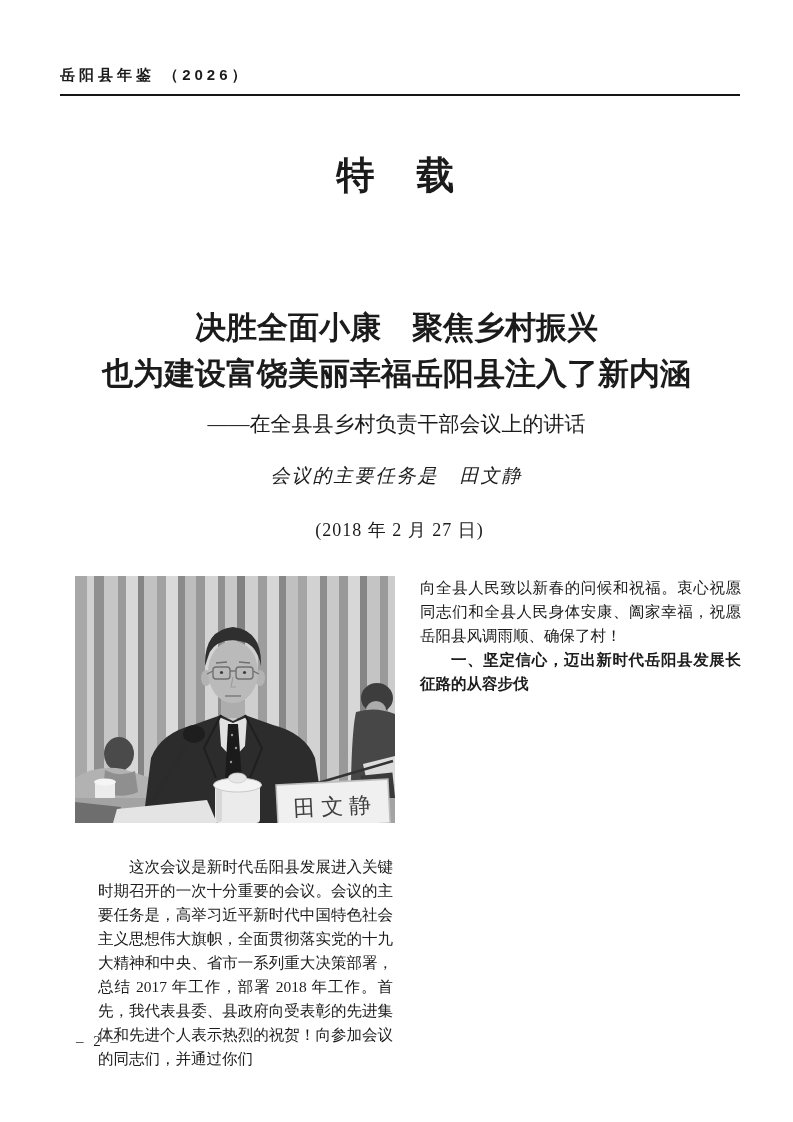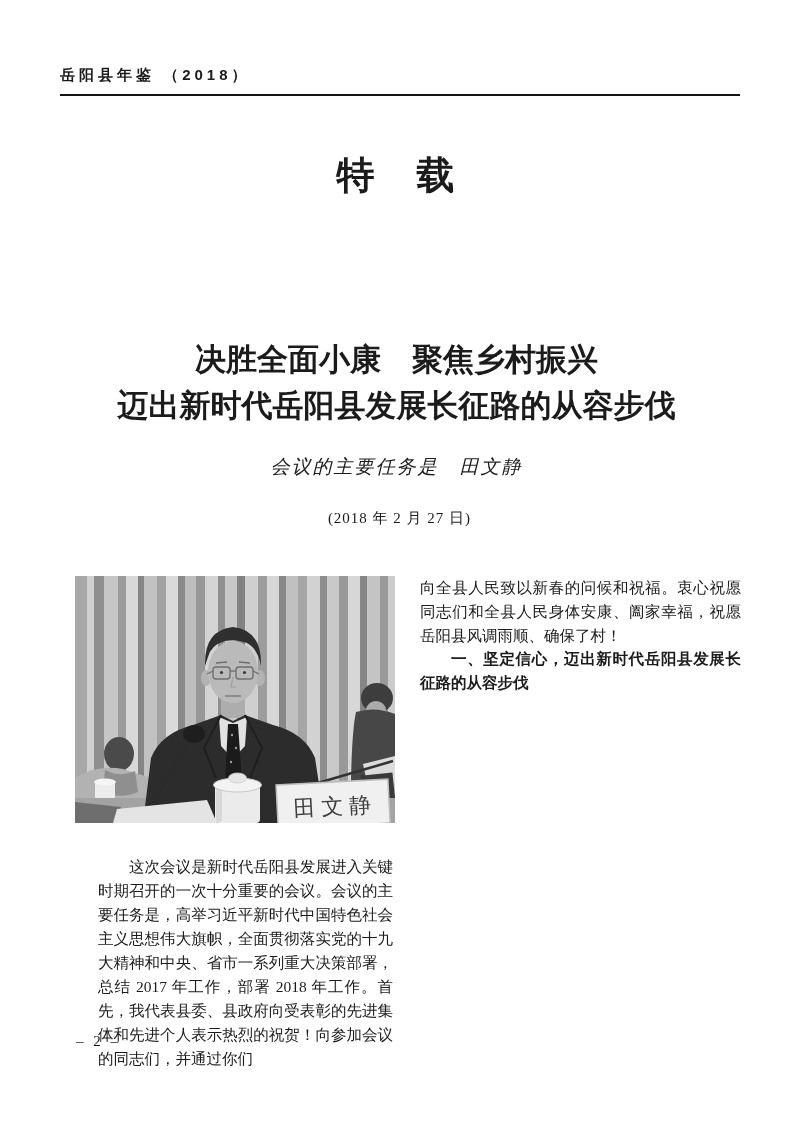--- a/index.html
+++ b/index.html
@@ -27,75 +27,75 @@
     position:absolute;left:0;top:150px;width:100%;
     text-align:center;
     font-size:38px;font-weight:bold;
     letter-spacing:2px;
   }
 
   
   .article-head{
     position:absolute;left:0;top:305px;width:100%;
     text-align:center;
-    margin-top:32px;
   }
   .article-title{
     font-size:31px;font-weight:bold;
     line-height:46px;margin:0;
   }
   .article-subtitle{
     font-size:21px;margin-top:13px;
   }
   .article-byline{
     font-size:19px;margin-top:25px;
     font-style:italic;
     letter-spacing:2px;
   }
   .article-date{
-    font-size:15px;margin-top:29px;
+    font-size:18px;margin-top:29px;
     letter-spacing:1px;
     padding-left:6px;
   }
 
   
   .col{position:absolute;top:576px;font-size:15.5px;line-height:24px;text-align:justify;}
   .col p{margin:0;}
   .col-left{left:60px;width:333px;}
   .col-right{left:420px;width:321px;}
   .photo-frame{margin-left:15px;width:320px;height:247px;display:block;}
   .photo-frame svg{display:block;}
   .col-left .body-para{margin-top:32px;margin-left:38px;}
   .indent{text-indent:2em;}
   .noindent{text-indent:0;}
   .sub-heading{
-    font-family:Liberation Mono, monospace;
+    font-family:Liberation Sans, sans-serif;
     font-weight:bold;text-indent:2em;
   }
 
   
   .page-number{
     position:absolute;left:76px;top:1033px;
     font-size:15px;letter-spacing:3px;
   }
 </style>
 </head>
 <body>
 
 <div class="page">
 
   <div class="running-head">
-    <span>岳阳县年鉴 （2018）</span>
+    <span>岳阳县年鉴 （2026）</span>
   </div>
 
   <div class="section-title">特　载</div>
 
   <div class="article-head">
     <div class="article-title">决胜全面小康　聚焦乡村振兴</div>
-    <div class="article-title">迈出新时代岳阳县发展长征路的从容步伐</div>
+    <div class="article-title">也为建设富饶美丽幸福岳阳县注入了新内涵</div>
+    <div class="article-subtitle">——在全县县乡村负责干部会议上的讲话</div>
     <div class="article-byline">会议的主要任务是　田文静</div>
     <div class="article-date">(2018 年 2 月 27 日)</div>
   </div>
 
   <div class="col col-left">
     <div class="photo-frame">
       <svg viewBox="0 0 320 247" width="320" height="247">
 
         <rect width="320" height="247" fill="#bfbfbf"></rect>
         <g>

